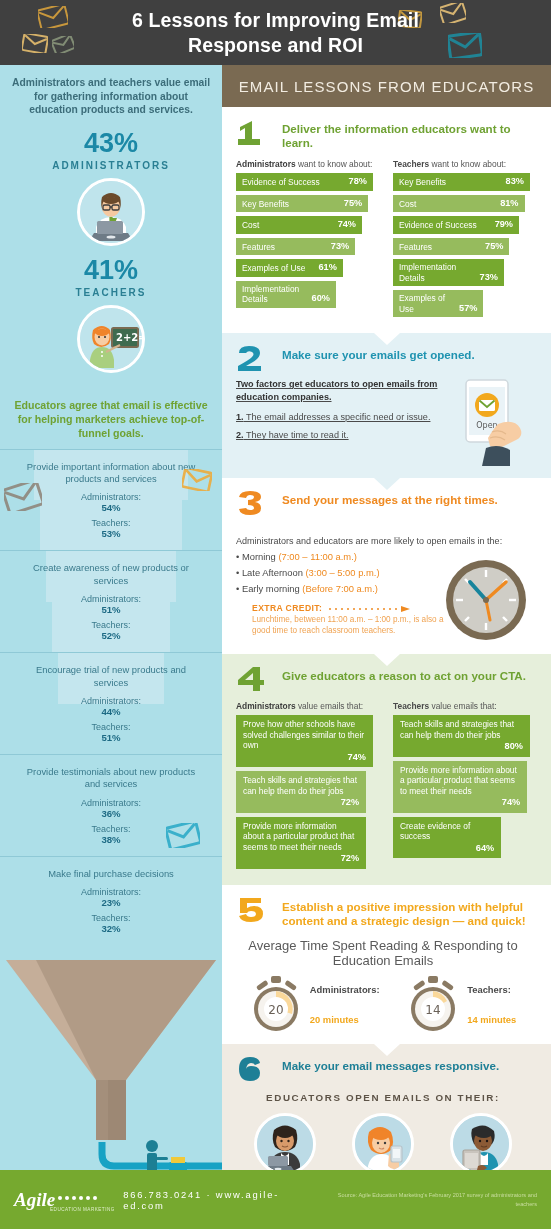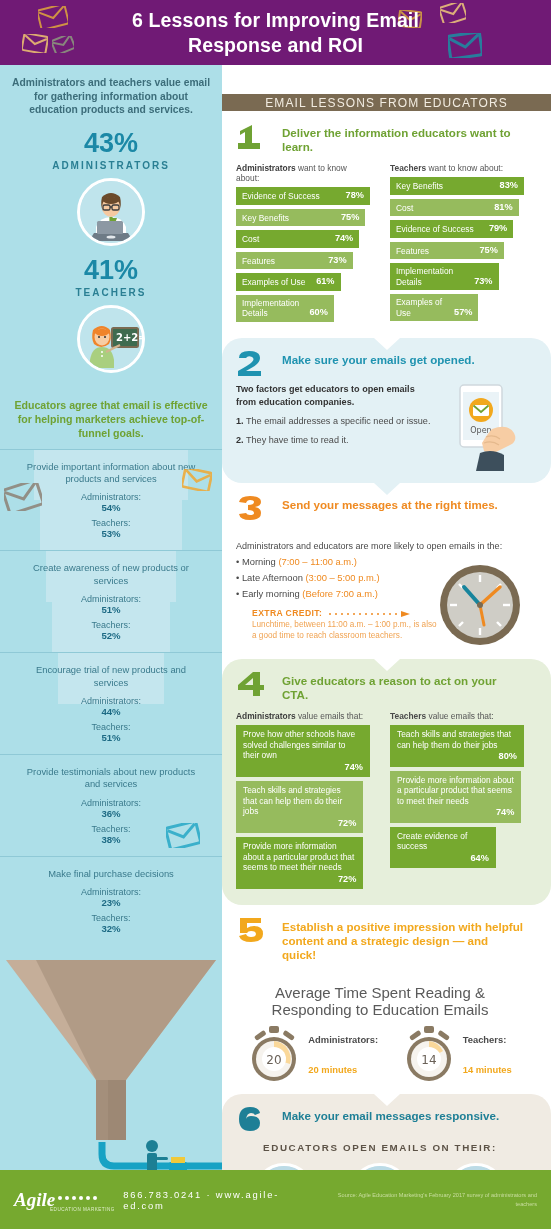--- a/index.html
+++ b/index.html
@@ -7,21 +7,21 @@
     width: 551px; height: 1229px;
     background: #ffffff;
     font-family: "Liberation Sans", sans-serif;
     overflow: hidden;
   }
   #page { position: relative; width: 551px; height: 1229px; background:#fff; }
 
   
   .header {
     position:absolute; left:0; top:0; width:551px; height:65px;
-    background:#701a75;
+    background:#404040;
     display:flex; align-items:center; justify-content:center;
     overflow:hidden;
   }
   .header-title {
     position:relative; z-index:3;
     color:#ffffff; font-size:19.5px; font-weight:bold; line-height:1.25;
     text-align:center; letter-spacing:.1px; width:330px;
   }
   .env { position:absolute; opacity:.85; }
   .env svg { display:block; }
@@ -64,26 +64,26 @@
   .fb-sub2  { font-size:9px; margin-top:5px; color:#3a7a8c; }
 
   .funnel-shade { position:absolute; top:0; bottom:0; background:#c4e6ee; z-index:1; }
 
   
   .cone { position:absolute; left:0; width:222px; z-index:2; }
 
   
   .rightcol { position:absolute; left:222px; top:65px; width:329px; height:1105px; background:#fff; }
   .sectionbar {
-    height:17px; background:#7a6a52; color:#f2ece1;
+    height:42px; background:#7a6a52; color:#f2ece1;
     display:flex; align-items:center; justify-content:center;
-    font-size:12px; letter-spacing:1.1px;margin-top:29px;
-  }
-
-  .lesson { position:relative; padding:12px 27px 12px 14px;border-radius:20px; }
+    font-size:15px; letter-spacing:1.1px;
+  }
+
+  .lesson { position:relative; padding:12px 21px 12px 14px; }
   .lesson.bg-white  { background:#ffffff; }
   .lesson.bg-blue   { background:#e3f1f5; }
   .lesson.bg-green  { background:#e6efdb; }
   .lesson.bg-beige  { background:#f0ebe3; }
 
   .notch {
     position:absolute; left:50%; transform:translateX(-50%);
     top:0; width:0; height:0;
     border-left:13px solid transparent; border-right:13px solid transparent;
     border-top:12px solid #ffffff; z-index:5;
@@ -115,37 +115,37 @@
   .bar .lbl { flex:1 1 auto; }
   .bar .pct { font-size:9.2px; font-weight:bold; flex:0 0 auto; }
   .bar.dark  { background:#76a92f; }
   .bar.light { background:#96bb5d; }
 
   .l4bar { padding:4px 7px 4px 7px; min-height:26px; display:block; }
   .l4bar .lbl { display:block; }
   .l4bar .pct { display:block; text-align:right; margin-top:1px; }
 
   
-  .body-text { font-size:9.1px; color:#4a4a4a; line-height:1.4; }
+  .body-text { font-size:9.1px; color:#4a4a4a; line-height:1.4;text-decoration:underline; }
   .body-text b { color:#333; }
   .l2-wrap { display:flex; gap:6px; margin-top:7px; }
   .l2-left { flex:1 1 auto; }
   .l2-right { flex:0 0 82px; position:relative; height:88px;text-align:center; }
 
   
   .l3-lead { font-size:9px; color:#4a4a4a; margin-top:20px; }
   .l3-item { font-size:9.4px; color:#4a4a4a; margin-top:5px; }
   .l3-item .time { color:#ef8a21; }
   .extra { margin-top:9px; padding-left:16px; }
   .extra-h { color:#ef8a21; font-size:8.6px; font-weight:bold; letter-spacing:.4px; }
   .extra-b { color:#f0a352; font-size:8.2px; line-height:1.35; margin-top:1px; }
   .dots { display:inline-block; vertical-align:middle; margin-left:6px; }
 
   
-  .l5-sub { text-align:center; font-size:15px; color:#5a5a5a; margin-top:22px; }
+  .l5-sub { text-align:center; font-size:13px; color:#5a5a5a; margin-top:10px; }
   .watches { display:flex; justify-content:space-around; align-items:center; margin-top:8px; }
   .watch-unit { display:flex; align-items:center; gap:8px; }
   .watch-lbl { font-size:9.4px; }
   .watch-lbl .who { color:#4a4a4a; font-weight:bold; display:block; }
   .watch-lbl .mins { color:#f2a81d; font-weight:bold; display:block; margin-top:19px; }
 
   
   .l6-sub { text-align:center; font-size:9.8px; letter-spacing:1.6px; font-weight:bold; color:#5d5347; margin-top:10px; }
   .devices { display:flex; justify-content:space-around; margin-top:10px; }
   .device { width:98px; text-align:center; }

